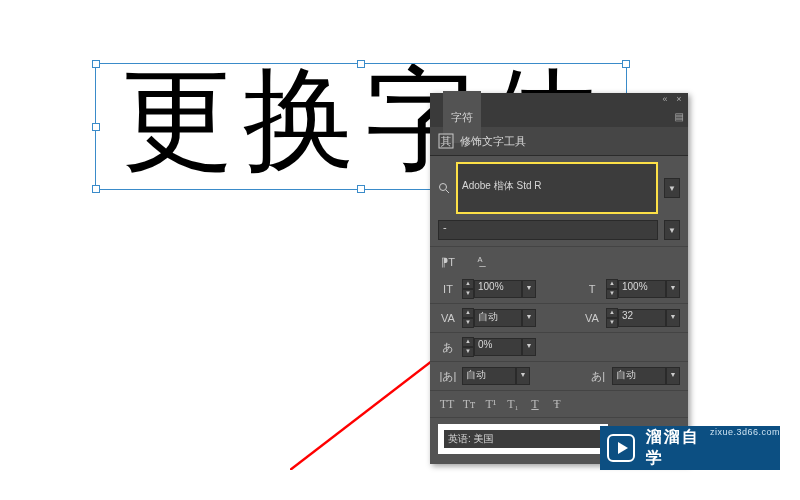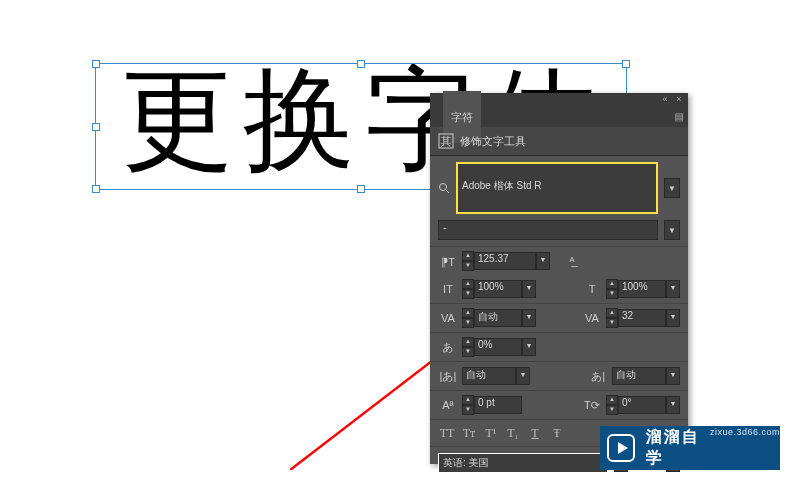--- a/index.html
+++ b/index.html
@@ -28,21 +28,21 @@
 .ic{width:20px;height:20px;display:flex;align-items:center;justify-content:center;color:#ccc;font-size:11px}
 .num-field{display:flex;align-items:center}
 .spin{display:flex;flex-direction:column;width:12px}
 .spin div{height:8px;background:#3c3c3c;border:1px solid #2a2a2a;font-size:6px;line-height:6px;text-align:center;color:#ccc}
 .num-input{width:54px;height:16px;background:#3c3c3c;border:1px solid #2a2a2a;color:#d8d8d8;padding:0 3px;font-size:10px;text-align:left}
 .num-input.small{width:40px}
 .dd{width:12px;height:16px;background:#3c3c3c;border:1px solid #2a2a2a;font-size:7px;line-height:14px;text-align:center;color:#ccc}
 .type-btns{display:flex;gap:4px;padding:4px 8px}
 .tbtn{width:18px;height:18px;display:flex;align-items:center;justify-content:center;color:#bbb;font-size:12px;font-family:Liberation Serif, serif}
 .lang-row{display:flex;align-items:center;gap:6px;padding:6px 8px}
-.lang-sel{height:18px;background:#3c3c3c;border:1px solid #ffffff;color:#d8d8d8;font-size:10px;padding:0 4px;display:flex;align-items:center}
+.lang-sel{height:18px;background:#3c3c3c;border:6px solid #ffffff;color:#d8d8d8;font-size:10px;padding:0 4px;display:flex;align-items:center}
 .arrow-line{position:absolute;left:290px;top:170px;width:390px;height:300px;pointer-events:none}
 .watermark{position:absolute;right:20px;bottom:30px;width:180px;height:44px;background:#0c4f82;display:flex;align-items:center;color:#fff;z-index:10}
 .wm-icon{width:44px;height:44px;display:flex;align-items:center;justify-content:center}
 .wm-txt{display:flex;justify-content:center;padding-left:4px}
 .wm-title{font-size:16px;font-weight:bold;letter-spacing:2px}
 .wm-url{font-size:9px;color:#cde3f2;letter-spacing:.5px}
 </style>
 </head>
 <body>
 
@@ -91,28 +91,20 @@
       <div class="font-input">Adobe 楷体 Std R</div>
       <div class="dd-arrow">▼</div>
     </div>
     <div class="sect row-b" style="padding-top:0">
       <div class="style-input" style="flex:1">-</div>
       <div class="dd-arrow">▼</div>
     </div>
 
     <div class="prow">
       <div class="ic">⁋T</div>
-      <div class="num-field">
-          <div class="spin">
-            <div>▲</div>
-            <div>▼</div>
-          </div>
-          <div class="num-input">125.37</div>
-          <div class="dd">▼</div>
-        </div>
       <div class="ic" style="margin-left:8px">ᴬ̲</div>
     </div>
 
     <div class="prow row-b">
       <div class="ic">IT</div>
       <div class="num-field">
           <div class="spin">
             <div>▲</div>
             <div>▼</div>
           </div>
@@ -169,39 +161,20 @@
           <div class="num-input small" style="width:46px">自动</div>
           <div class="dd">▼</div>
         </div>
       <div class="ic" style="margin-left:auto">あ|</div>
       <div class="num-field">
           <div class="num-input small" style="width:46px">自动</div>
           <div class="dd">▼</div>
         </div>
     </div>
 
-    <div class="prow row-b">
-      <div class="ic">Aª</div>
-      <div class="num-field">
-          <div class="spin">
-            <div>▲</div>
-            <div>▼</div>
-          </div>
-          <div class="num-input small">0 pt</div>
-        </div>
-      <div class="ic" style="margin-left:auto">T⟳</div>
-      <div class="num-field">
-          <div class="spin">
-            <div>▲</div>
-            <div>▼</div>
-          </div>
-          <div class="num-input small">0°</div>
-          <div class="dd">▼</div>
-        </div>
-    </div>
 
     <div class="type-btns row-b">
       <div class="tbtn">TT</div>
       <div class="tbtn">Tᴛ</div>
       <div class="tbtn">T¹</div>
       <div class="tbtn">T₁</div>
       <div class="tbtn" style="text-decoration:underline">T</div>
       <div class="tbtn">Ŧ</div>
     </div>
 

